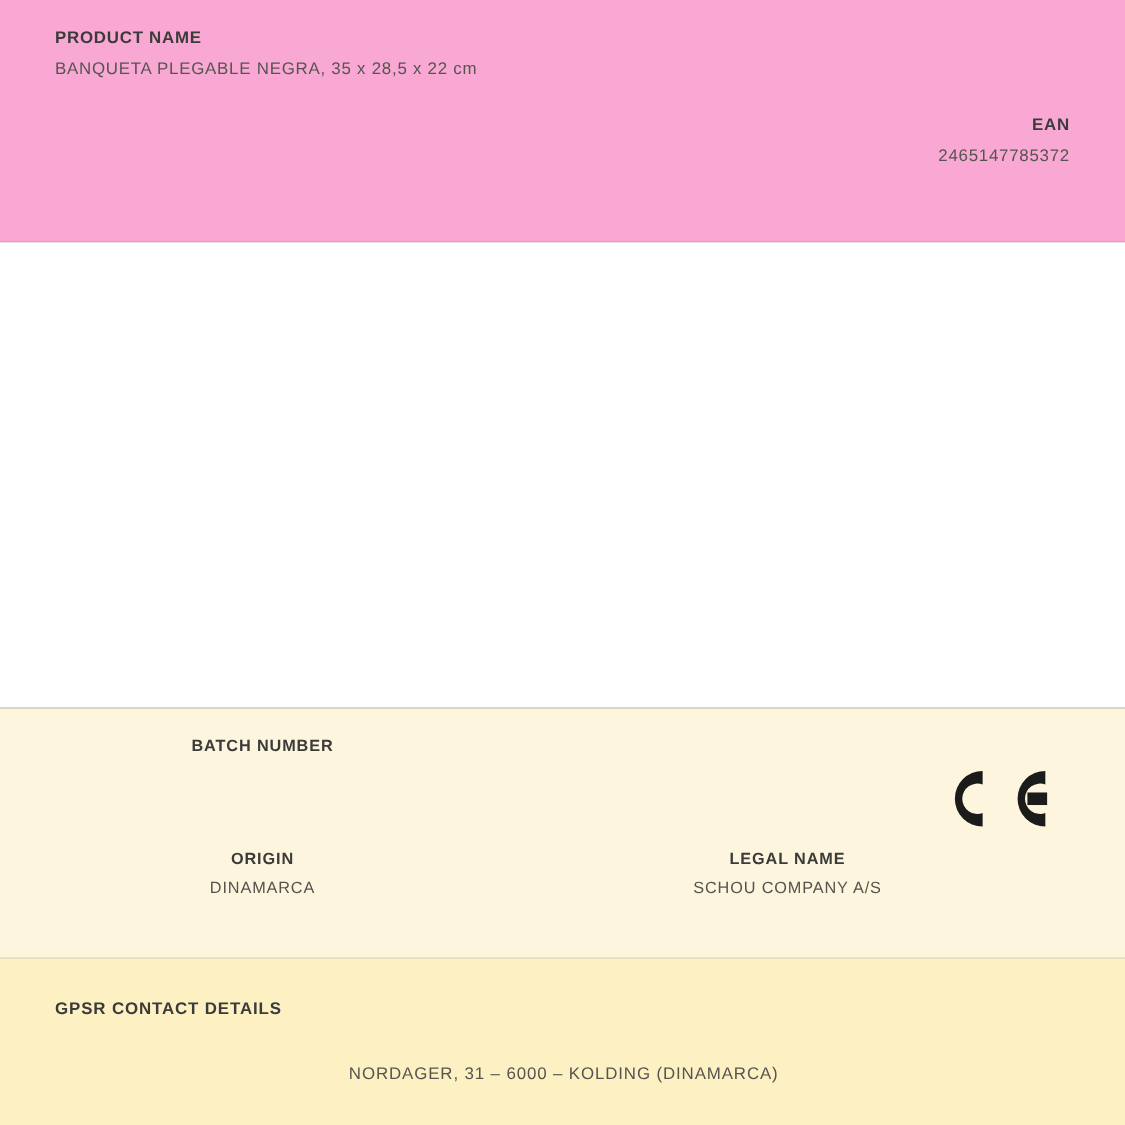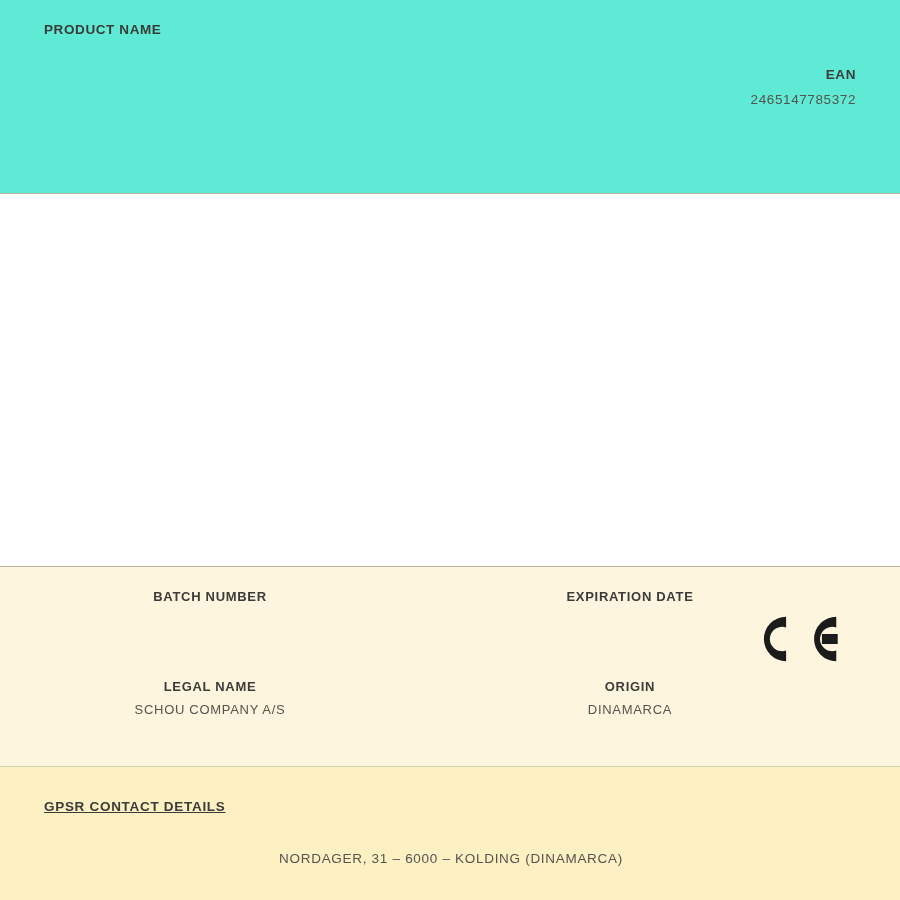--- a/index.html
+++ b/index.html
@@ -18,21 +18,21 @@
     position: relative;
     width: 900px;
     height: 900px;
     box-sizing: border-box;
     display: flex;
     flex-direction: column;
   }
 
   
   .top-block {
-    background: #5eead4;
+    background: #f9a8d4;
     padding: 22px 44px 18px 44px;
     box-sizing: border-box;
     height: 208px;
     border-bottom: 1px solid #b9b3a0;
   }
   .field-label {
     font-size: 13.5px;
     font-weight: bold;
     letter-spacing: 0.6px;
     color: #3b3b39;
@@ -104,21 +104,20 @@
     height: 56px;
   }
 
   
   .gpsr-block {
     background: #fdf0c3;
     height: 142px;
     box-sizing: border-box;
     padding: 32px 44px 0 44px;
     position: relative;
-    text-decoration: underline;
   }
   .gpsr-label {
     font-size: 13.5px;
     font-weight: bold;
     letter-spacing: 0.7px;
     color: #3b3b39;
     margin: 0;
   }
   .gpsr-address {
     position: absolute;
@@ -133,51 +132,51 @@
   }
 </style>
 </head>
 <body>
 
 <div class="sheet">
 
   <div class="top-block">
     <div class="field-group">
       <p class="field-label">PRODUCT NAME</p>
+      <p class="field-value">BANQUETA PLEGABLE NEGRA, 35 x 28,5 x 22 cm</p>
     </div>
     <div class="field-group">
       <p class="field-label">EAN</p>
       <p class="field-value">2465147785372</p>
     </div>
   </div>
 
   <div class="image-area"></div>
 
   <div class="info-block">
 
     <div class="info-row first">
       <div class="info-col">
         <p class="info-label">BATCH NUMBER</p>
         <p class="info-value"></p>
       </div>
       <div class="info-col">
-        <p class="info-label">EXPIRATION DATE</p>
         <p class="info-value"></p>
       </div>
       <div class="info-col spacer"></div>
     </div>
 
     <div class="info-row second">
       <div class="info-col">
+        <p class="info-label">ORIGIN</p>
+        <p class="info-value">DINAMARCA</p>
+      </div>
+      <div class="info-col">
         <p class="info-label">LEGAL NAME</p>
         <p class="info-value">SCHOU COMPANY A/S</p>
-      </div>
-      <div class="info-col">
-        <p class="info-label">ORIGIN</p>
-        <p class="info-value">DINAMARCA</p>
       </div>
       <div class="info-col spacer"></div>
     </div>
 
     <svg class="ce-mark" viewBox="0 0 120 78" aria-label="CE">
       <path d="M42 8 A31 31 0 1 0 42 70 L42 55 A17 17 0 1 1 42 23 Z" fill="#1b1b1b"></path>
       <path d="M112 8 A31 31 0 1 0 112 70 L112 55 A17 17 0 1 1 112 23 Z" fill="#1b1b1b"></path>
       <rect x="92" y="32" width="22" height="14" fill="#1b1b1b"></rect>
     </svg>
   </div>

